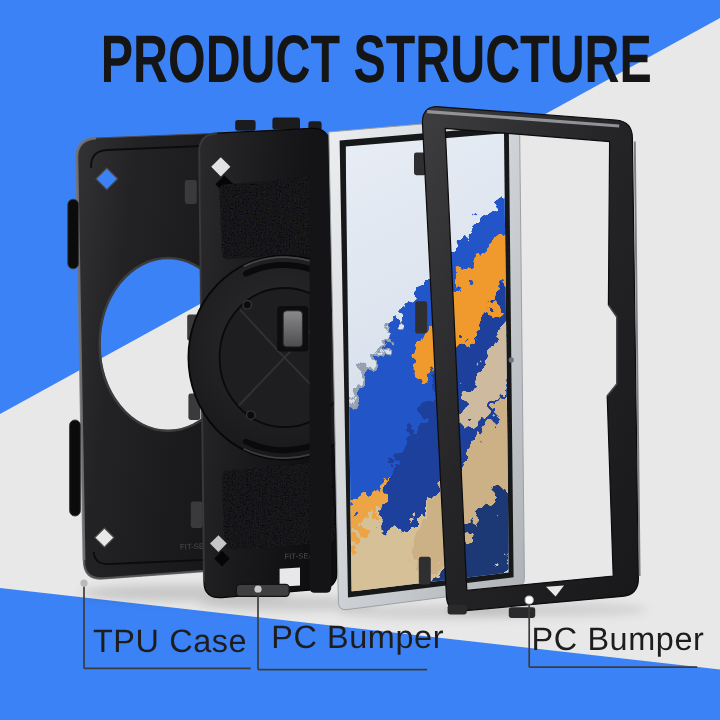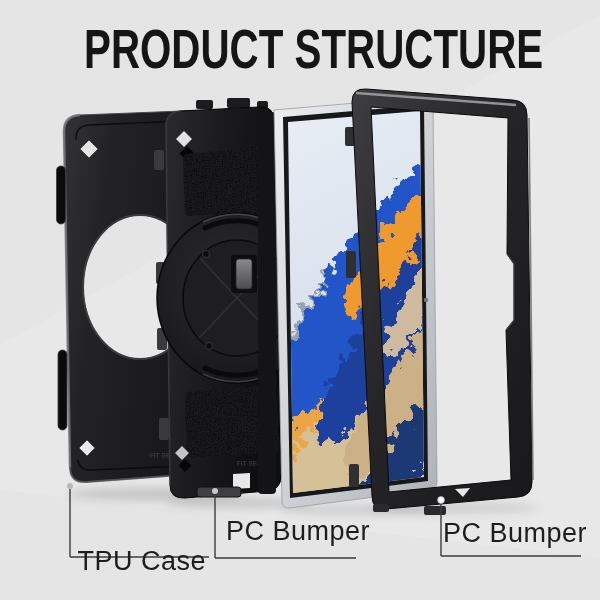--- a/index.html
+++ b/index.html
@@ -1,30 +1,30 @@
 <!DOCTYPE html>
 <html><head>
 <meta charset="utf-8">
 <style>
   html,body{margin:0;padding:0;background:#fff;}
   .stage{
     position:relative;width:600px;height:600px;overflow:hidden;
-    background:#e5e5e5;font-family:"Liberation Sans",sans-serif;
+    background:#3b82f6;font-family:"Liberation Sans",sans-serif;
   }
   .scene-svg{position:absolute;left:0;top:0;}
   .page-title{
     position:absolute;left:0;right:0;top:16px;text-align:center;
     font-size:56px;font-weight:800;color:#151515;letter-spacing:0px;
     transform:scaleX(0.72);transform-origin:50% 50%;white-space:nowrap;
   }
   .part-label{
     position:absolute;color:#1d1d1d;font-size:27px;font-weight:400;
     letter-spacing:0.5px;white-space:nowrap;line-height:1;
   }
-  .lbl-tpu{left:72px;top:521px;width:134px;text-align:right;margin-top:27px;}
+  .lbl-tpu{left:72px;top:521px;width:134px;text-align:right;}
   .lbl-bumper{left:226px;top:518px;width:130px;text-align:left;}
   .lbl-cover{left:443px;top:520px;width:138px;text-align:right;}
 </style>
 </head>
 <body>
 
 <div class="stage">
 
   <svg class="scene-svg" width="600" height="600" viewBox="0 0 600 600">
     <defs>

